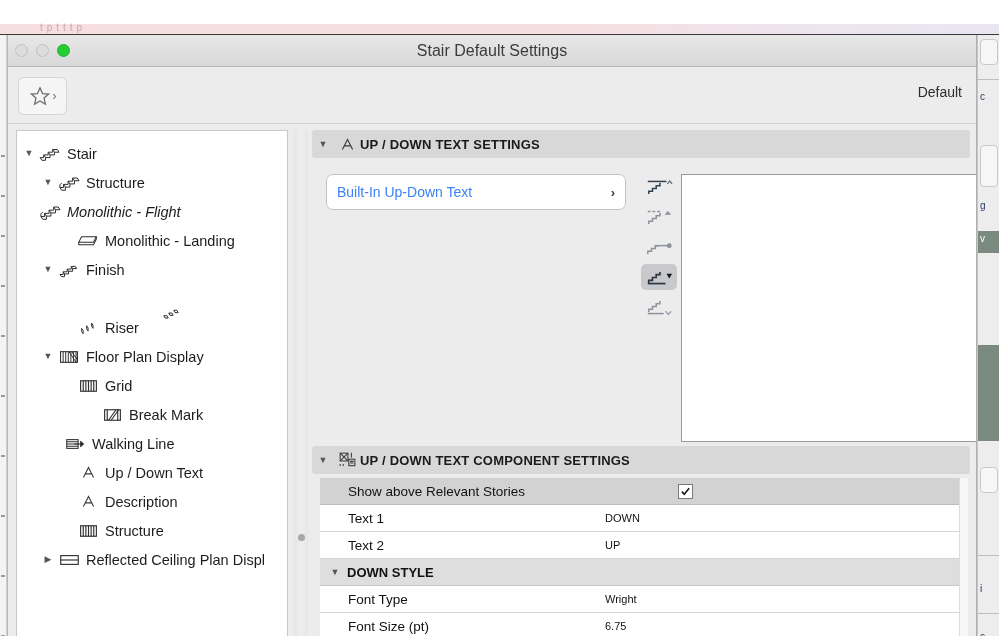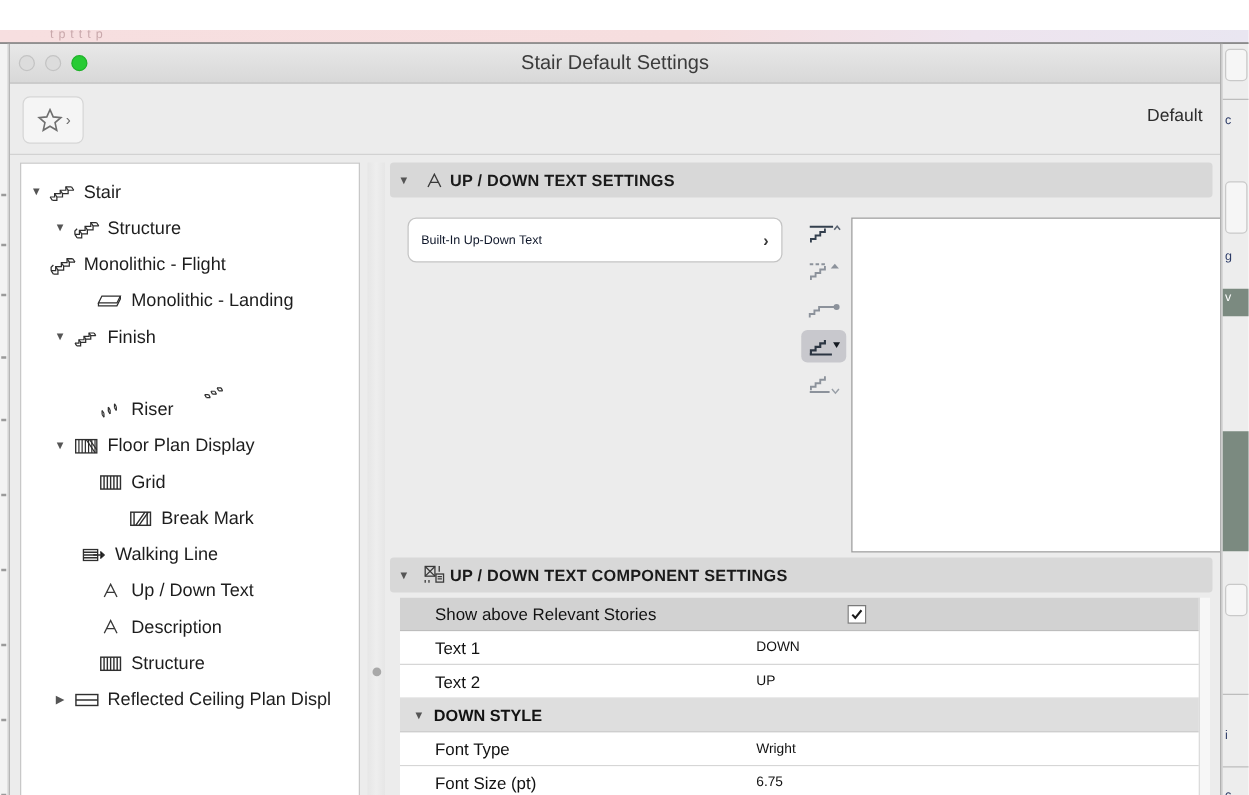--- a/index.html
+++ b/index.html
@@ -133,21 +133,21 @@
   .sec-header .sec-title {
     font-size: 13px; font-weight: bold; color: #1a1a1a; letter-spacing: .2px;
   }
 
   .combo-row { position: relative; margin-top: 16px; height: 36px; }
   .combo {
     position: absolute; left: 14px; top: 0; width: 300px; height: 36px;
     background: #ffffff; border: 1px solid #c4c4c4; border-radius: 7px;
     display: flex; align-items: center; padding: 0 10px;
   }
-  .combo .combo-val { font-size: 10px; color: #0f172a; flex: 1; }
+  .combo .combo-val { font-size: 14px; color: #3b82f6; flex: 1; }
   .combo .combo-chev { font-size: 13px; color: #3a3a3a; font-weight: bold; }
 
   .icon-col {
     position: absolute; left: 329px; top: 0; width: 36px;
     display: flex; flex-direction: column; gap: 4px;
   }
   .icon-btn {
     width: 36px; height: 26px; border-radius: 5px;
     display: flex; align-items: center; justify-content: center;
   }
@@ -273,21 +273,21 @@
               <span class="tree-ico">
                 <svg viewBox="0 0 26 22" width="24" height="20" stroke="#2f2f2f" fill="none" stroke-width="1.1">
         <path d="M3 16 L7 16 L7 12.5 L12 12.5 L12 9 L17 9 L17 5.5 L22 5.5"></path>
         <path d="M5 19 L9 19 L9 15.5 L14 15.5 L14 12 L19 12 L19 8.5 L24 8.5"></path>
         <path d="M3 16 L5 19 M7 12.5 L9 15.5 M12 9 L14 12 M17 5.5 L19 8.5 M22 5.5 L24 8.5"></path>
         <path d="M3 16 L3 13 L5 11"></path>
                 </svg>
               </span>
               <span class="tree-label">Structure</span>
             </div>
-            <div class="tree-row" style="">
+            <div class="tree-row" style=" font-style: italic;">
               <span class="tw empty">▶</span>
               <span class="tree-ico">
                 <svg viewBox="0 0 26 22" width="24" height="20" stroke="#2f2f2f" fill="none" stroke-width="1.1">
         <path d="M3 16 L7 16 L7 12.5 L12 12.5 L12 9 L17 9 L17 5.5 L22 5.5"></path>
         <path d="M5 19 L9 19 L9 15.5 L14 15.5 L14 12 L19 12 L19 8.5 L24 8.5"></path>
         <path d="M3 16 L5 19 M7 12.5 L9 15.5 M12 9 L14 12 M17 5.5 L19 8.5 M22 5.5 L24 8.5"></path>
         <path d="M3 16 L3 13 L5 11"></path>
                 </svg>
               </span>
               <span class="tree-label">Monolithic - Flight</span>

